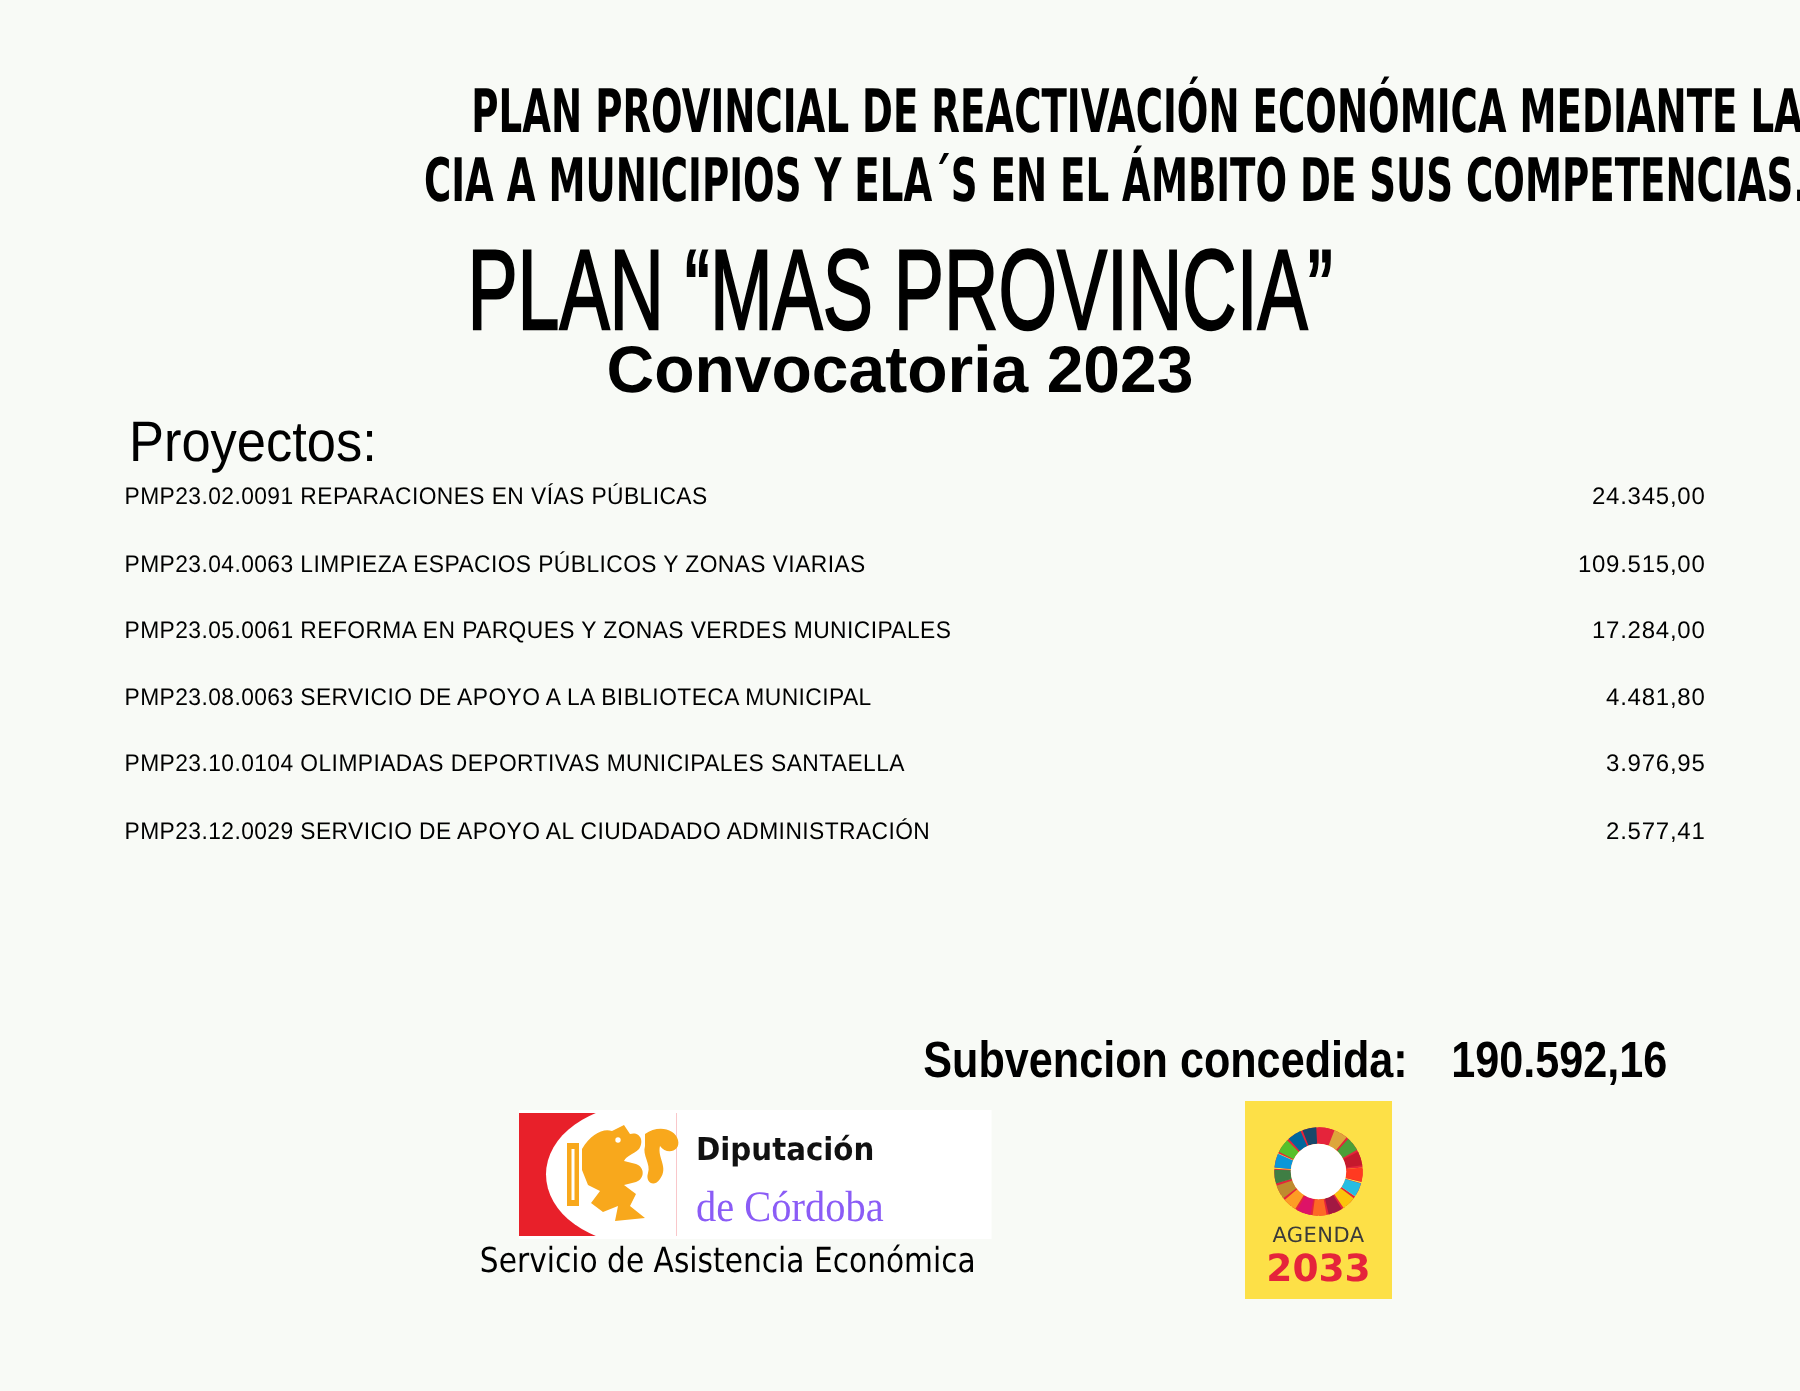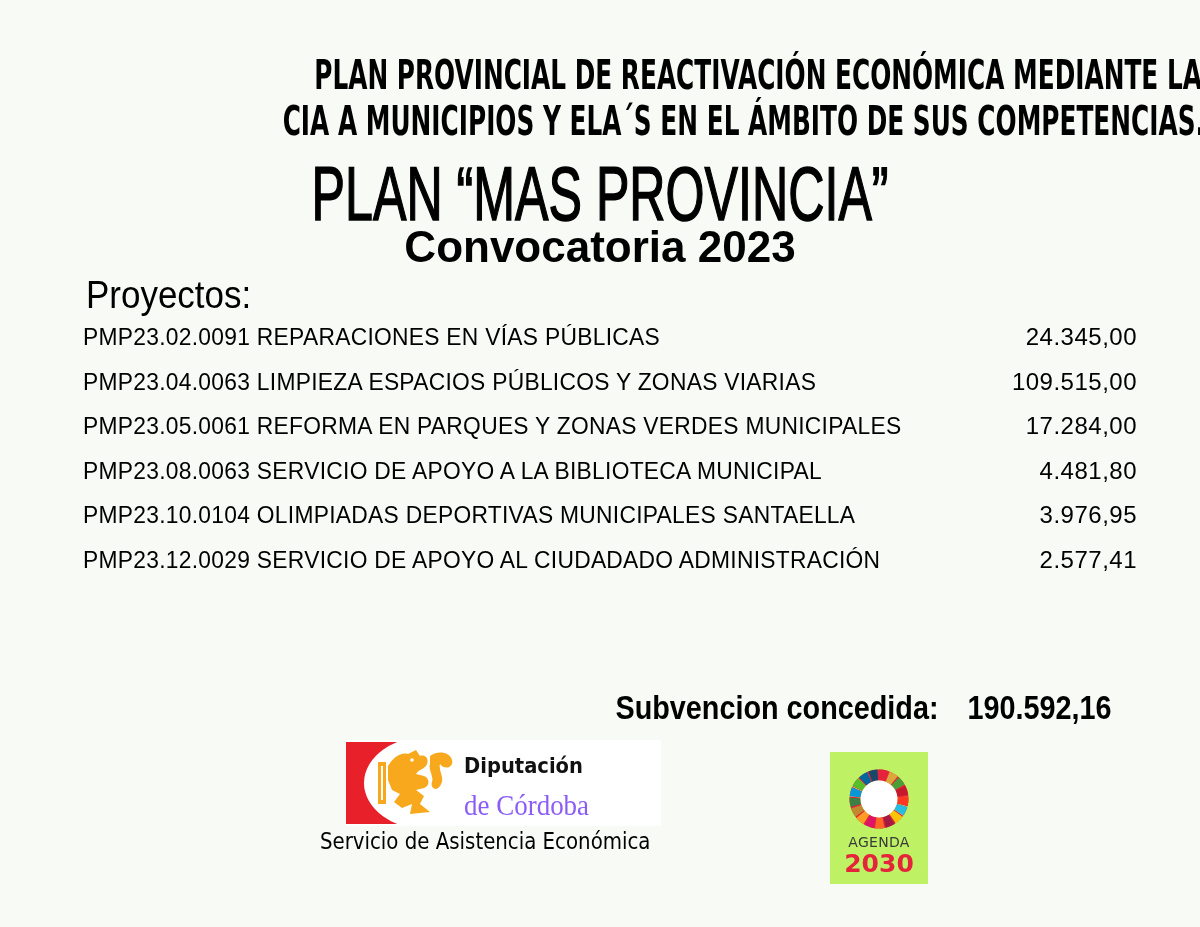--- a/index.html
+++ b/index.html
@@ -45,21 +45,21 @@
   .section-title span { display: inline-block; transform: scaleX(0.92); transform-origin: left top; }
 
   .project-list {
     position: absolute;
     left: 83px; top: 320px;
     width: 1060px;
   }
   .project-row {
     position: relative;
     height: 44.5px;
-    font-size: 24px;
+    font-size: 16px;
     font-family: "Liberation Sans", sans-serif;
     white-space: nowrap;
   }
   .project-row .code,
   .project-row .desc { display: inline; }
   .project-row .text {
     position: absolute; left: 0; top: 3px;
     display: inline-block;
     transform: scaleX(0.95);
     transform-origin: left top;
@@ -128,23 +128,23 @@
     text-align: center;
     font-family: "DejaVu Sans", sans-serif;
     font-size: 23px;
     line-height: 25px;
   }
   .deleg div span { display: inline-block; transform: scaleX(0.86); }
 
   
   .agenda {
     position: absolute;
-    left: 830px; top: 752px;
+    left: 830px; top: 734px;
     width: 98px; height: 132px;
-    background: #bef264;
+    background: #fde047;
   }
   .agenda svg { position: absolute; left: 18px; top: 16px; }
   .agenda-word {
     position: absolute; left: 0; width: 98px; top: 82px;
     text-align: center;
     font-size: 14px;
     color: #3a3a3a;
     font-family: "DejaVu Sans", sans-serif;
     letter-spacing: 0.3px;
   }
@@ -239,14 +239,14 @@
         <circle r="24" stroke="#bf8b2e" stroke-dasharray="7.67037925719471 143.12606811511534" transform="rotate(142.94117647058823)"></circle>
         <circle r="24" stroke="#3f7e44" stroke-dasharray="7.67037925719471 143.12606811511534" transform="rotate(164.11764705882354)"></circle>
         <circle r="24" stroke="#0a97d9" stroke-dasharray="7.67037925719471 143.12606811511534" transform="rotate(185.29411764705884)"></circle>
         <circle r="24" stroke="#56c02b" stroke-dasharray="7.67037925719471 143.12606811511534" transform="rotate(206.47058823529414)"></circle>
         <circle r="24" stroke="#00689d" stroke-dasharray="7.67037925719471 143.12606811511534" transform="rotate(227.6470588235294)"></circle>
         <circle r="24" stroke="#19486a" stroke-dasharray="7.67037925719471 143.12606811511534" transform="rotate(248.8235294117647)"></circle>
       </g>
     <circle r="18.5" fill="#ffffff"></circle>
   </svg>
   <div class="agenda-word">AGENDA</div>
-  <div class="agenda-year">2030</div>
+  <div class="agenda-year">2033</div>
 </div>
 
 </body></html>

